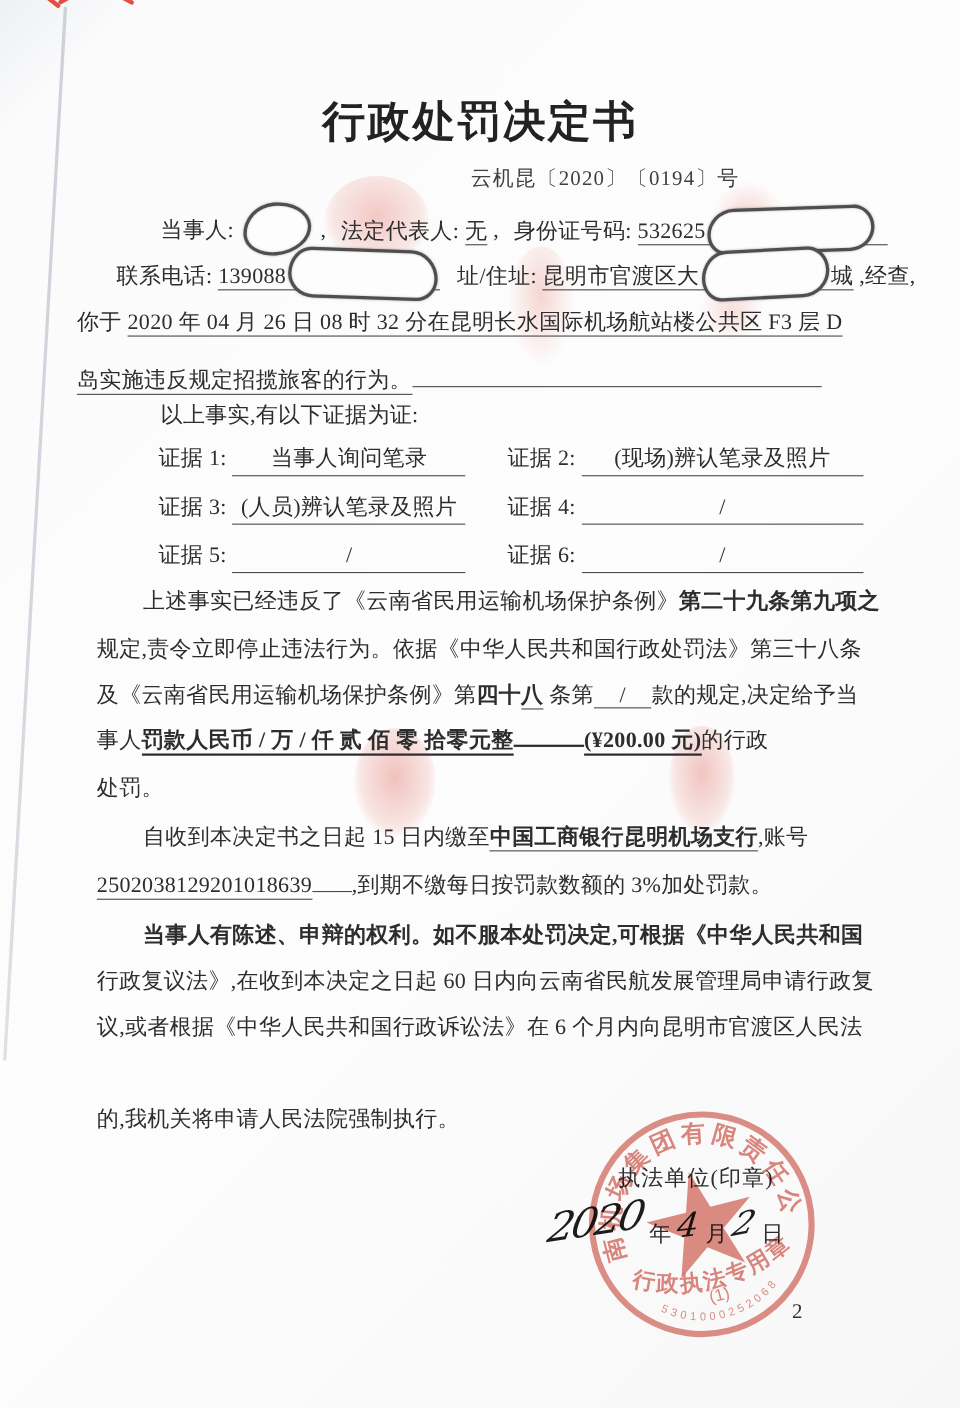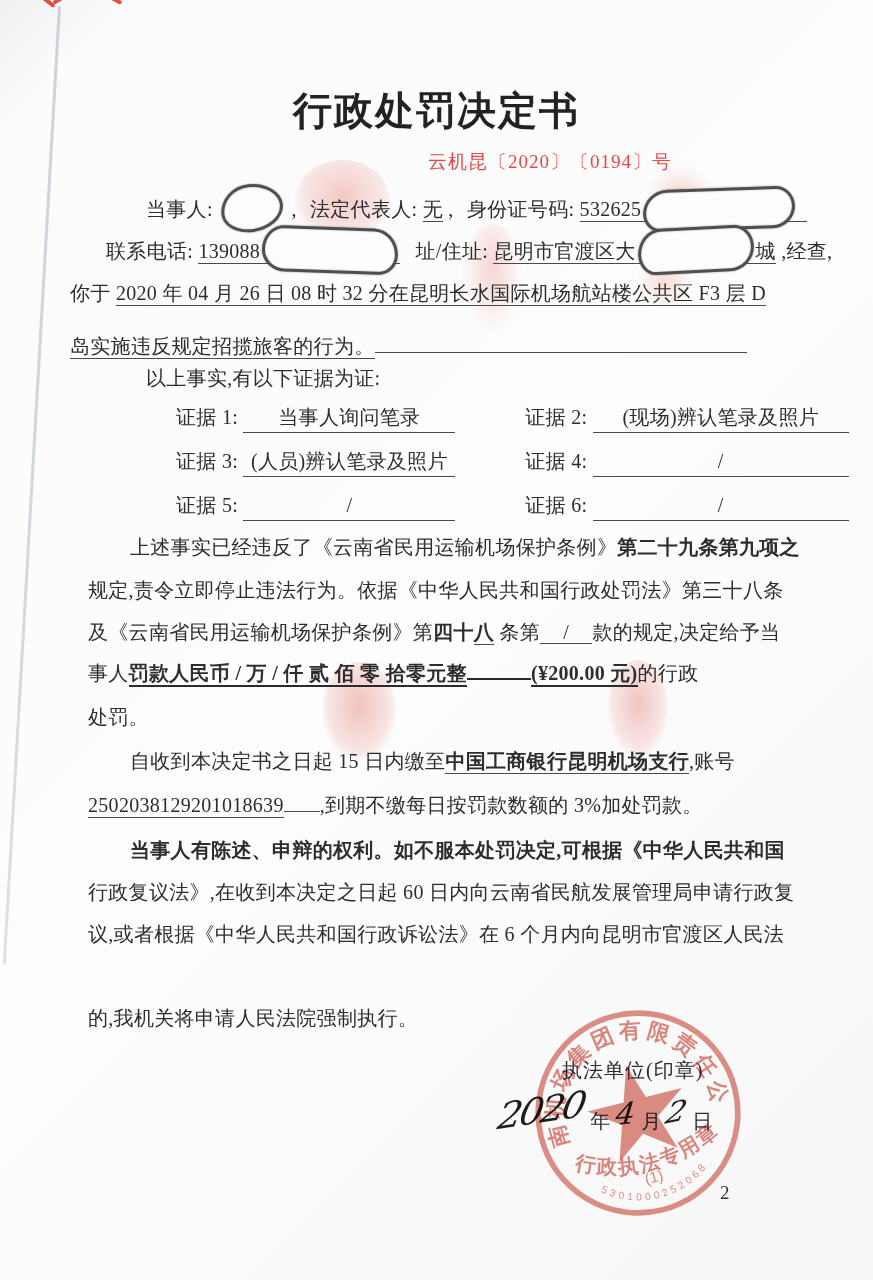--- a/index.html
+++ b/index.html
@@ -28,29 +28,29 @@
   .sm5{left:322px;top:662px;width:74px;height:98px;background:radial-gradient(ellipse at 50% 45%,rgba(225,120,110,.45),rgba(233,150,140,.22) 60%,rgba(240,180,170,0) 75%);}
   .sm6{left:608px;top:660px;width:60px;height:96px;background:radial-gradient(ellipse at 50% 45%,rgba(225,120,110,.42),rgba(233,150,140,.20) 60%,rgba(240,180,170,0) 75%);}
   
   .ln{position:absolute;white-space:nowrap;font-size:20px;letter-spacing:.3px;line-height:27px;}
   .b{font-weight:700;}
   .u{border-bottom:1.6px solid #4a4a4a;padding-bottom:1px;}
   .u2{border-bottom:2.2px solid #2b2b2b;padding-bottom:1px;}
   .fill{display:inline-block;vertical-align:baseline;}
   .title{position:absolute;left:0;right:0;top:84px;text-align:center;font-size:39px;font-weight:700;
     font-family:"Liberation Sans","DejaVu Sans",sans-serif;letter-spacing:2px;color:#222;}
-  .docno{position:absolute;left:428px;top:149px;font-size:19px;letter-spacing:1px;color:#ef4444;}
+  .docno{position:absolute;left:428px;top:149px;font-size:19px;letter-spacing:1px;color:#404040;}
   
   .blob{display:inline-block;vertical-align:middle;background:#fdfdfd;border:3px solid #4f4f4f;
     box-shadow:0 0 2px rgba(70,70,70,.55), inset 0 0 2px rgba(70,70,70,.35);}
   .blob-name{width:56px;height:42px;margin:-12px 3px -6px 3px;border-radius:48% 52% 55% 45%/58% 48% 52% 42%;transform:rotate(-5deg);}
   .blob-id{width:146px;height:36px;margin:-10px 2px -6px 2px;border-radius:26px 20px 24px 18px/60% 50% 55% 45%;transform:rotate(-2deg);}
   .blob-phone{width:130px;height:40px;margin:-12px 2px -6px 2px;border-radius:22px 26px 20px 24px/55% 60% 45% 50%;transform:rotate(2deg);}
   .blob-addr{width:110px;height:40px;margin:-12px 2px -6px 2px;border-radius:24px 20px 26px 18px/58% 48% 55% 45%;transform:rotate(-3deg);}
-  .ev-cell{display:inline-block;margin-left:32px;}
+  .ev-cell{display:inline-block;}
   .ev-val{display:inline-block;text-align:center;}
   .w212{min-width:212px;}
   .w256{min-width:256px;}
   
   .unit{position:absolute;left:562px;top:1057px;font-size:20px;letter-spacing:1px;z-index:2;}
   .dateline{position:absolute;left:500px;top:1094px;font-size:20px;z-index:2;white-space:nowrap;}
   .hw{display:inline-block;font-style:italic;color:#1c1c1c;
       font-family:"DejaVu Serif","Liberation Serif",serif;}
   .hw-y{font-size:37px;transform:skewX(-18deg) rotate(-9deg);position:relative;top:-5px;margin-right:4px;letter-spacing:-3px;}
   .hw-m{font-size:30px;transform:skewX(-12deg) rotate(-6deg);position:relative;top:-4px;margin:0 2px;}

